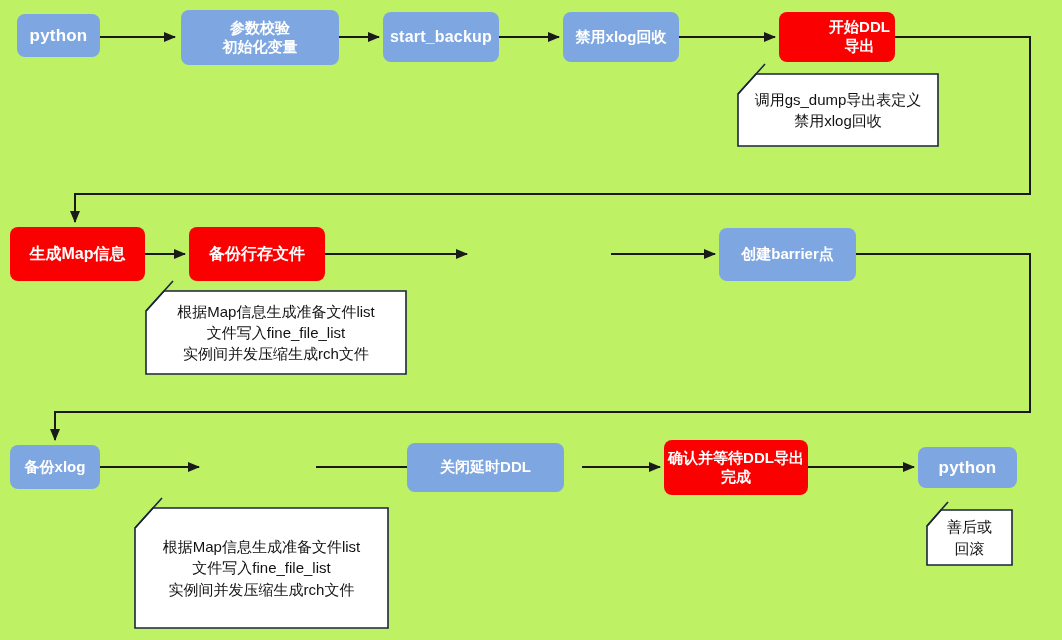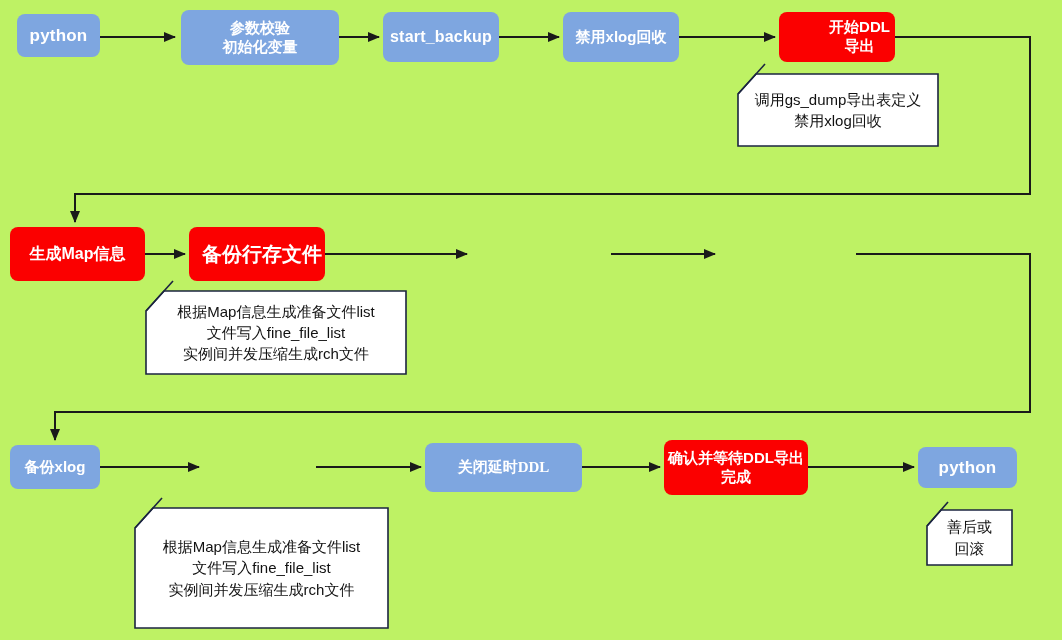--- a/index.html
+++ b/index.html
@@ -18,26 +18,26 @@
   .node.red{background:#FB0000;}
   .node.latin{font-size:17px;letter-spacing:.2px;}
 
   
   #n-python-start      {left:17px;  top:14px;  width:83px;  height:43px;}
   #n-param-check       {left:181px; top:10px;  width:158px; height:55px;}
   #n-start-backup      {left:383px; top:12px;  width:116px; height:50px;font-size:16px;}
   #n-disable-xlog      {left:563px; top:12px;  width:116px; height:50px;}
   #n-start-ddl-export  {left:779px; top:12px;  width:116px; height:50px;padding-left:48px;}
   #n-gen-map           {left:10px;  top:227px; width:135px; height:54px;font-size:16px;}
-  #n-backup-row-files  {left:189px; top:227px; width:136px; height:54px;font-size:20px;justify-content:flex-end;}
+  #n-backup-row-files  {left:189px; top:227px; width:136px; height:54px;font-size:16px;}
   #n-enable-delay-ddl  {left:471px; top:228px; width:140px; height:53px;}
   #n-create-barrier    {left:719px; top:228px; width:137px; height:53px;}
   #n-backup-xlog       {left:10px;  top:445px; width:90px;  height:44px;align-items:center;}
   #n-backup-col-files  {left:203px; top:440px; width:113px; height:54px;}
-  #n-close-delay-ddl   {left:425px; top:443px; width:157px; height:49px;font-family:Liberation Serif, serif;}
+  #n-close-delay-ddl   {left:407px; top:443px; width:157px; height:49px;}
   #n-confirm-ddl       {left:664px; top:440px; width:144px; height:55px;}
   #n-python-end        {left:918px; top:447px; width:99px;  height:41px;}
 
   .annotation-text{
     position:absolute;display:flex;flex-direction:column;align-items:center;justify-content:center;
     text-align:center;color:#111111;font-size:15px;line-height:1.42;box-sizing:border-box;
   }
   #a-ddl-export-note-text {left:740px; top:76px;  width:196px; height:68px;}
   #a-row-backup-note-text {left:148px; top:293px; width:256px; height:79px;}
   #a-col-backup-note-text {left:137px; top:510px; width:249px; height:116px;}
@@ -99,20 +99,23 @@
   </div>
   <div class="node red" id="n-start-ddl-export">
     <span class="label">开始DDL导出</span>
   </div>
   <div class="node red" id="n-gen-map">
     <span class="label">生成Map信息</span>
   </div>
   <div class="node red" id="n-backup-row-files">
     <span class="label">备份行存文件</span>
   </div>
+  <div class="node blue" id="n-create-barrier">
+    <span class="label">创建barrier点</span>
+  </div>
   <div class="node blue" id="n-backup-xlog">
     <span class="label">备份xlog</span>
   </div>
   <div class="node blue" id="n-close-delay-ddl">
     <span class="label">关闭延时DDL</span>
   </div>
   <div class="node red" id="n-confirm-ddl">
     <span class="label">确认并等待DDL导出完成</span>
   </div>
   <div class="node blue latin" id="n-python-end">

